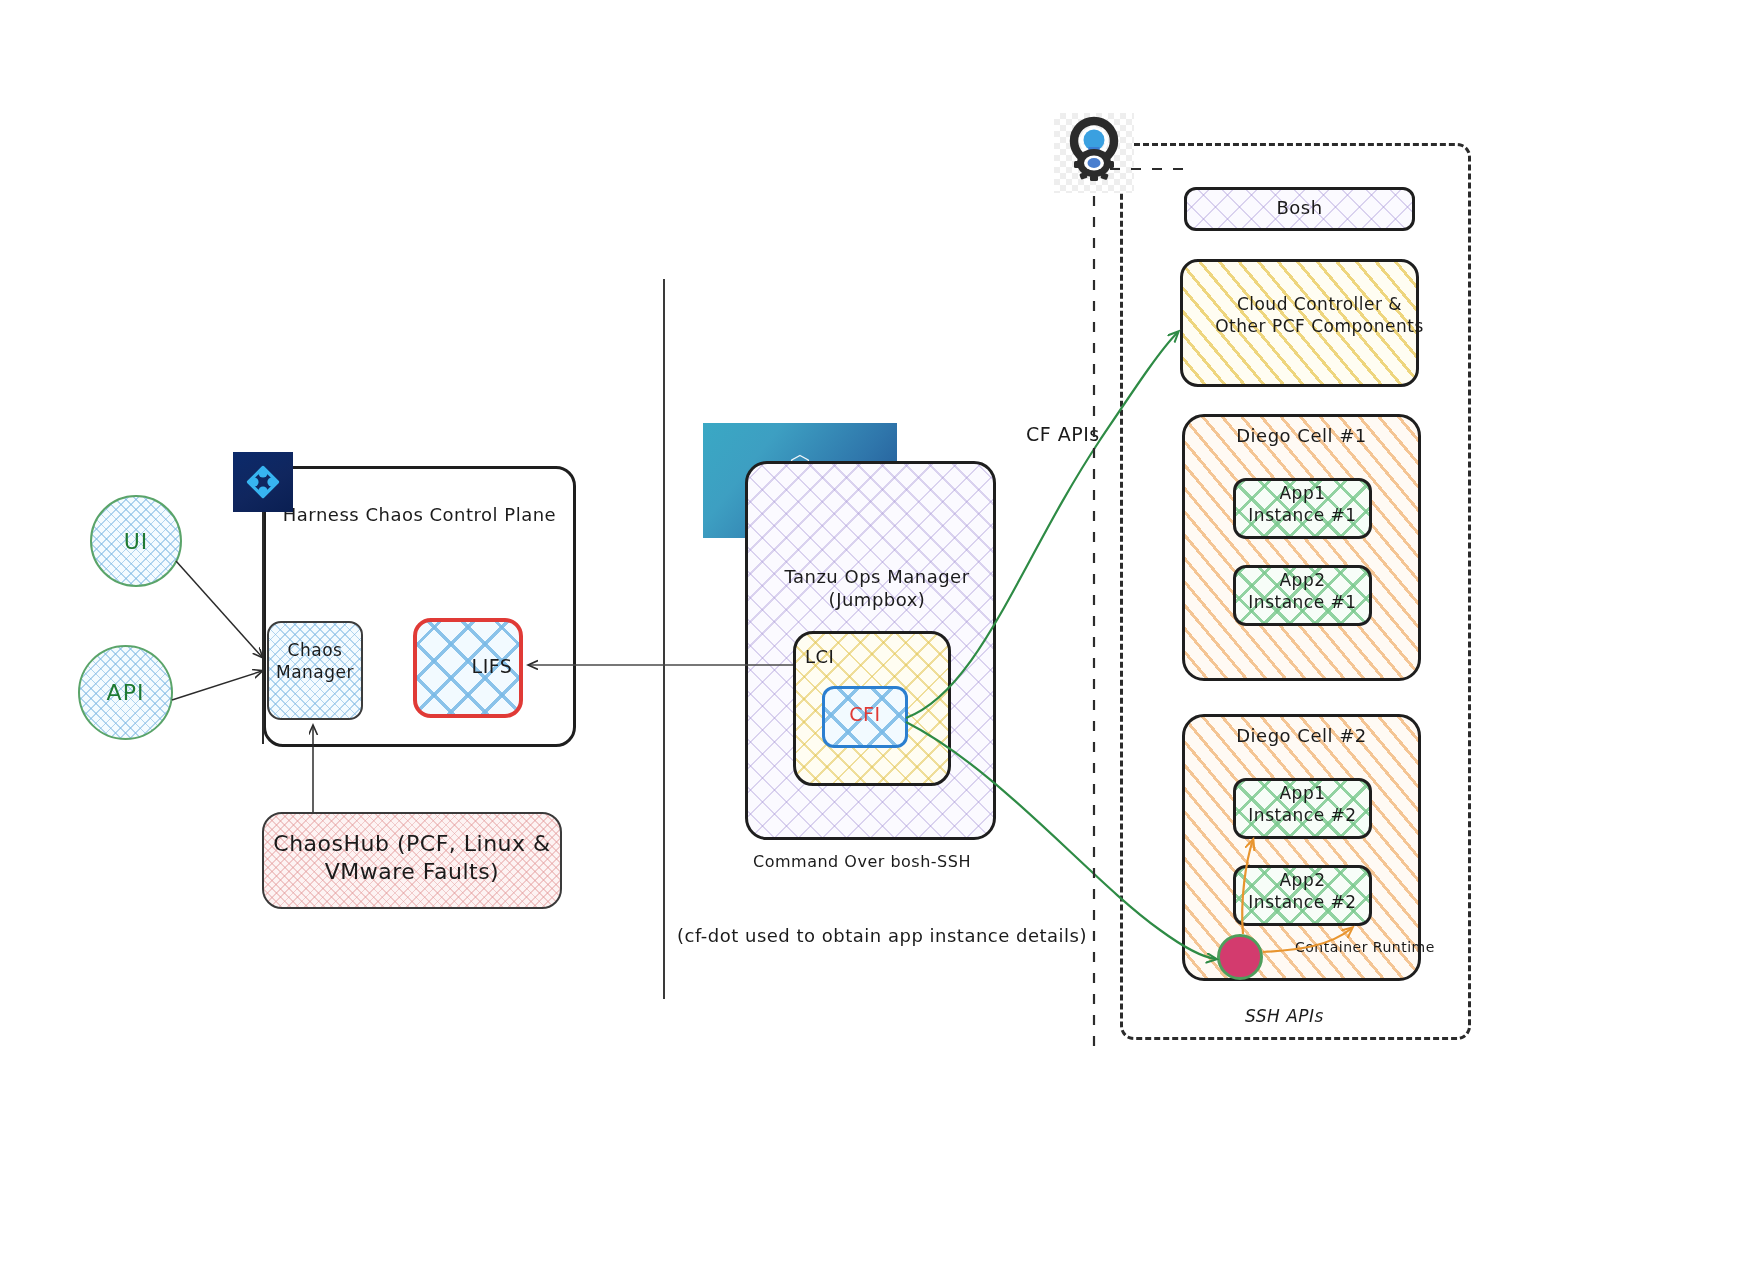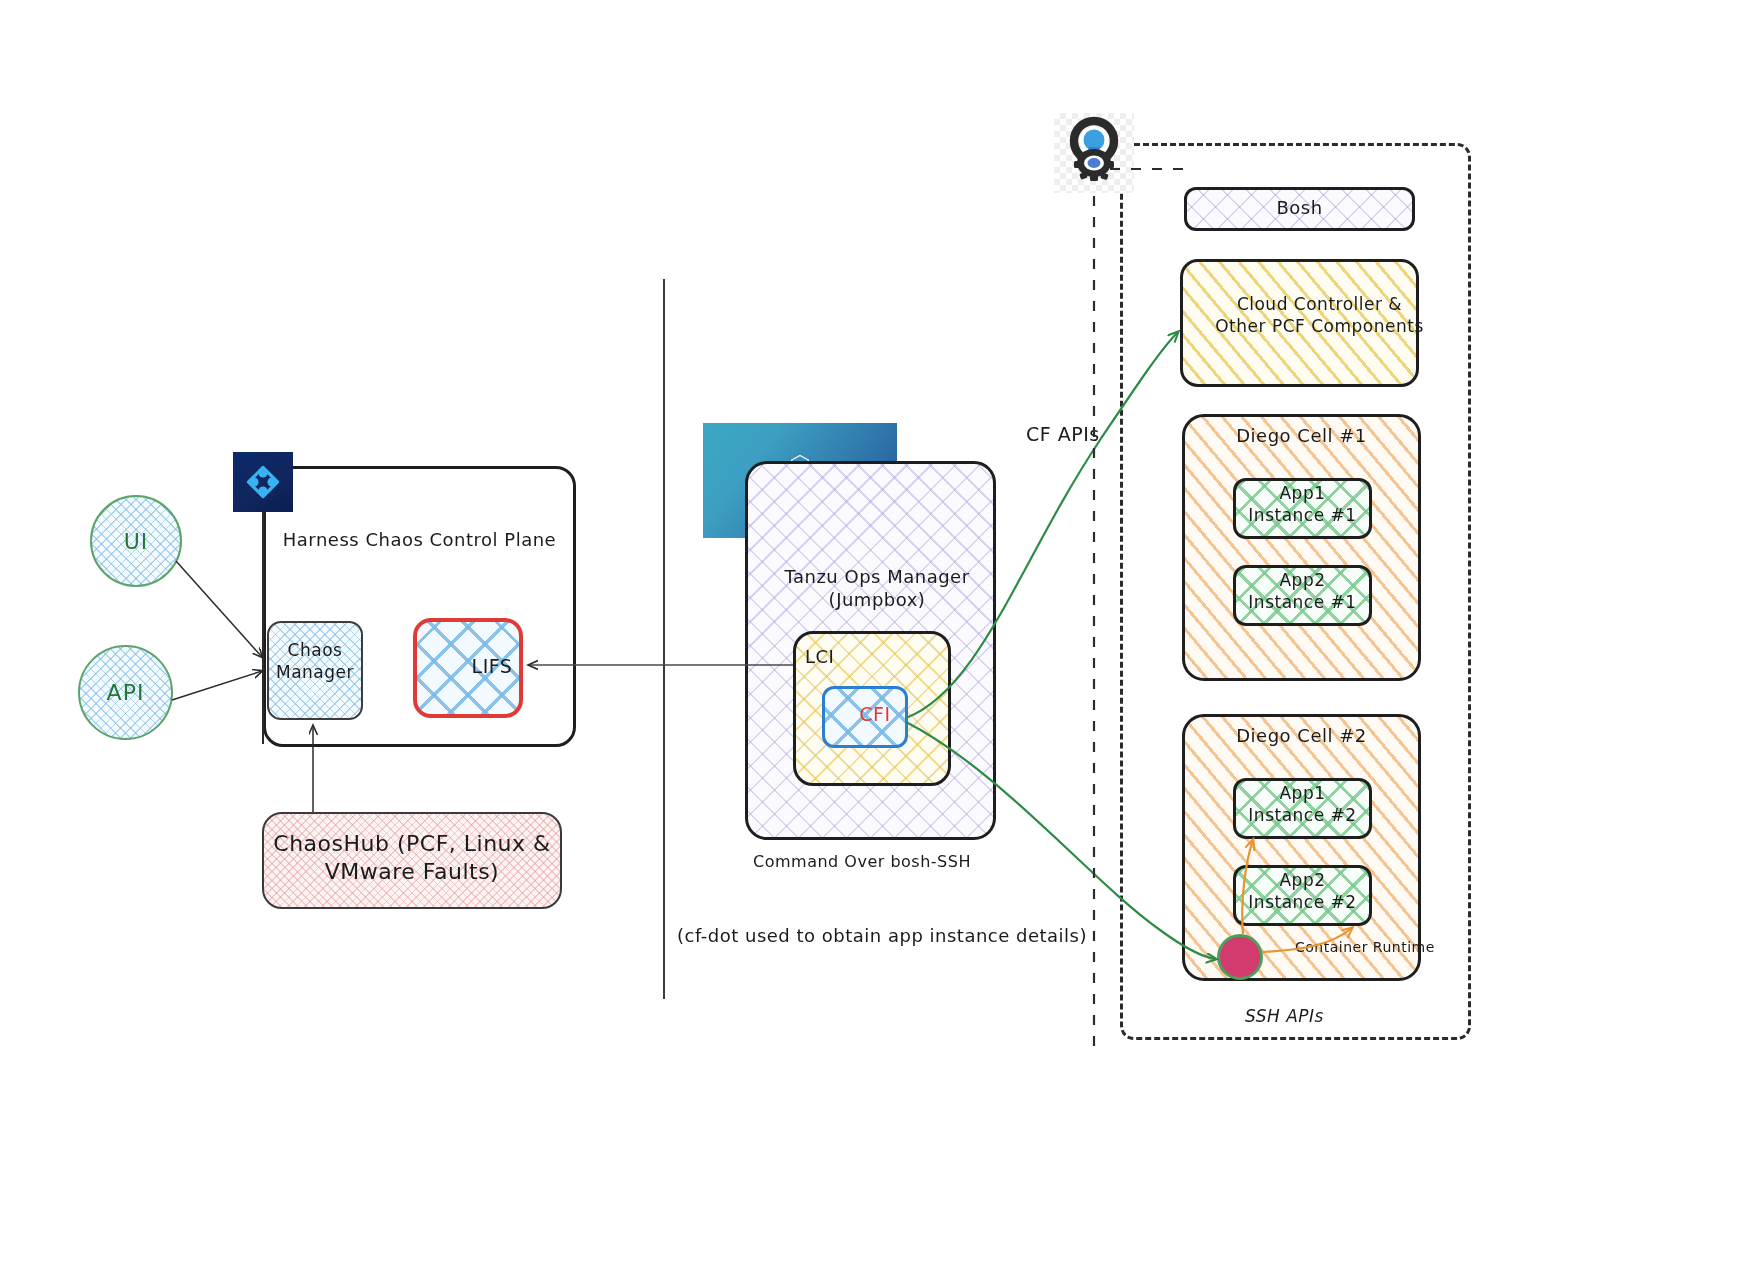--- a/index.html
+++ b/index.html
@@ -187,21 +187,21 @@
   <div class="circ fill-blue-cross hand" style="left:90px; top:495px; width:92px; height:92px;">
     <span>UI</span>
   </div>
 
   <div class="circ fill-blue-cross hand" style="left:78px; top:645px; width:95px; height:95px;">
     <span>API</span>
   </div>
 
   <div class="sk" id="control-plane" style="left:263px; top:466px; width:313px; height:281px; border-radius:20px;"></div>
 
-  <div class="hand sk-label" style="left:263px; top:528px; width:313px; font-size:18px;">Harness Chaos Control Plane</div>
+  <div class="hand sk-label" style="left:263px; top:503px; width:313px; font-size:18px;">Harness Chaos Control Plane</div>
 
   <div id="harness-logo">
     <svg width="40" height="40" viewBox="0 0 40 40" aria-hidden="true">
       <g fill="#37b4f0">
         <path d="M20 3 L30 13 L26.5 16.5 L20 10 L13.5 16.5 L10 13 Z" opacity="0"></path>
         <path d="M20 4.2 L35.8 20 L20 35.8 L4.2 20 Z" fill="none" stroke="#37b4f0" stroke-width="0"></path>
         <circle cx="20" cy="11" r="4.6"></circle>
         <circle cx="20" cy="29" r="4.6"></circle>
         <circle cx="11" cy="20" r="4.6"></circle>
         <circle cx="29" cy="20" r="4.6"></circle>
@@ -232,21 +232,21 @@
   </div>
 
   <div class="sk fill-purple-cross" style="left:745px; top:461px; width:251px; height:379px; border-radius:22px;"></div>
   <div class="hand sk-label" style="left:745px; top:565px; width:256px; font-size:18px;padding-left:8px;">Tanzu Ops Manager
 (Jumpbox)</div>
 
   <div class="sk fill-yellow-cross" style="left:793px; top:631px; width:158px; height:155px; border-radius:20px;"></div>
   <div class="hand" style="position:absolute; left:805px; top:646px; font-size:18px;">LCI</div>
 
   <div class="sk fill-blue-cross-big" style="left:822px; top:686px; width:86px; height:62px; border-radius:12px; border-width:3px; border-color:#2b7fd0;"></div>
-  <div class="hand sk-label" style="left:822px; top:702px; width:86px; font-size:19px; color:#e03a36;margin-left:10px;">CFI</div>
+  <div class="hand sk-label" style="left:822px; top:702px; width:86px; font-size:19px; color:#e03a36;">CFI</div>
 
   <div class="hand anno" style="left:753px; top:852px; font-size:16px;">Command Over bosh-SSH</div>
   <div class="hand anno" style="left:677px; top:925px; font-size:18px;">(cf-dot used to obtain app instance details)</div>
 
   <div id="cf-logo">
     <div class="checker"></div>
     <svg width="80" height="80" viewBox="0 0 80 80" style="position:absolute;left:0;top:0;">
       <circle cx="40" cy="28" r="20" fill="none" stroke="#2b2b2b" stroke-width="8.5"></circle>
       <circle cx="40" cy="28" r="12.5" fill="none" stroke="#ffffff" stroke-width="3"></circle>
       <circle cx="40" cy="27" r="10.5" fill="#3aa0e0"></circle>

